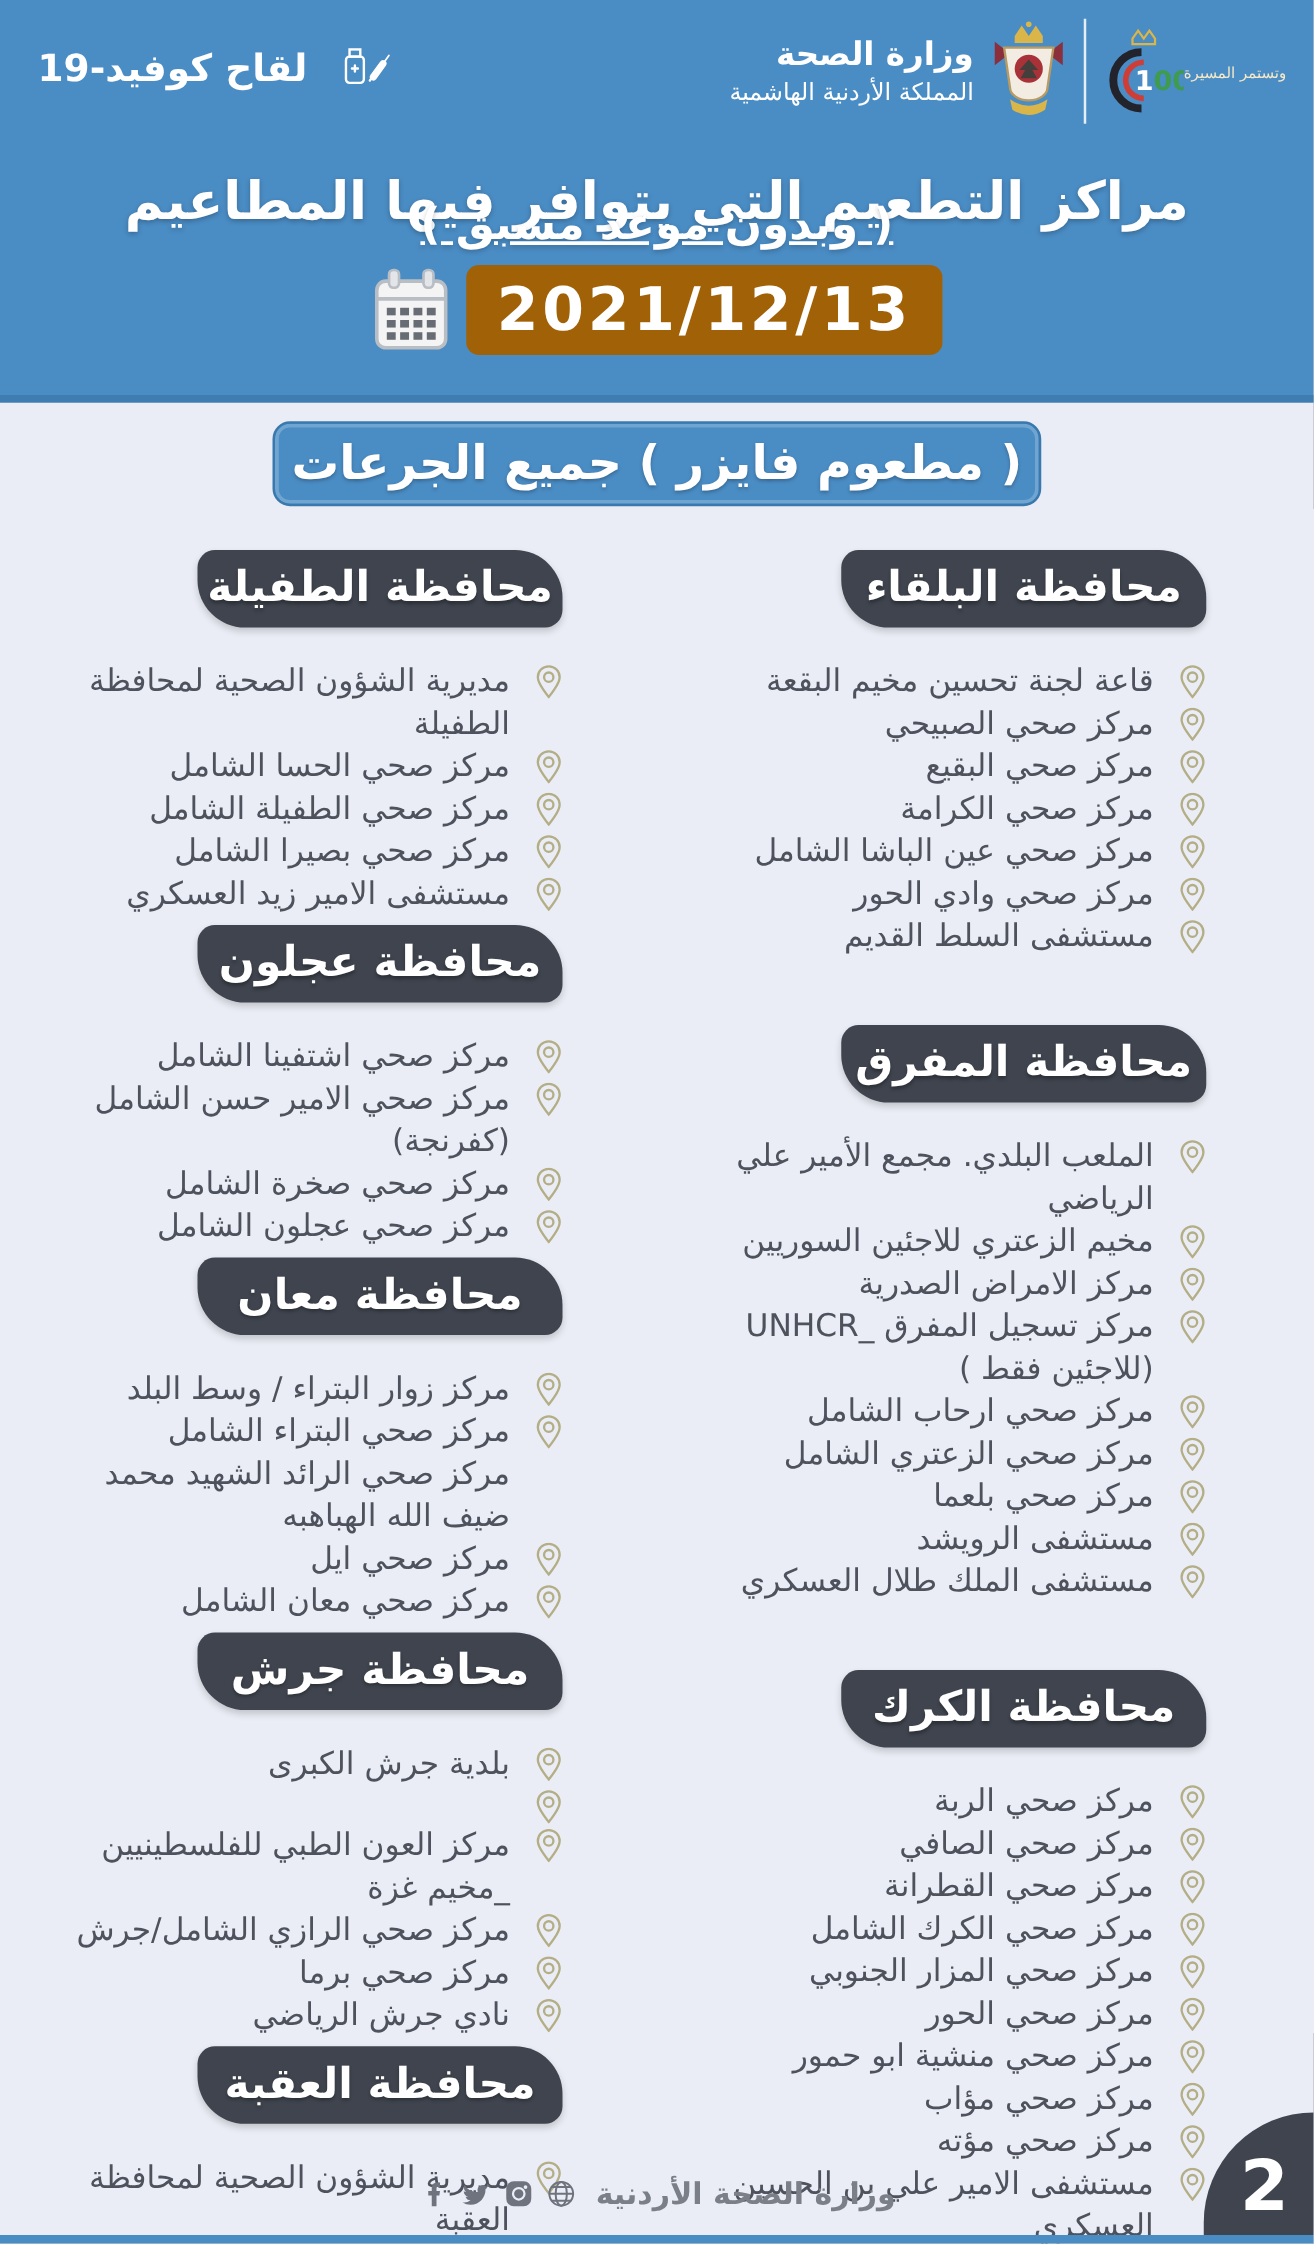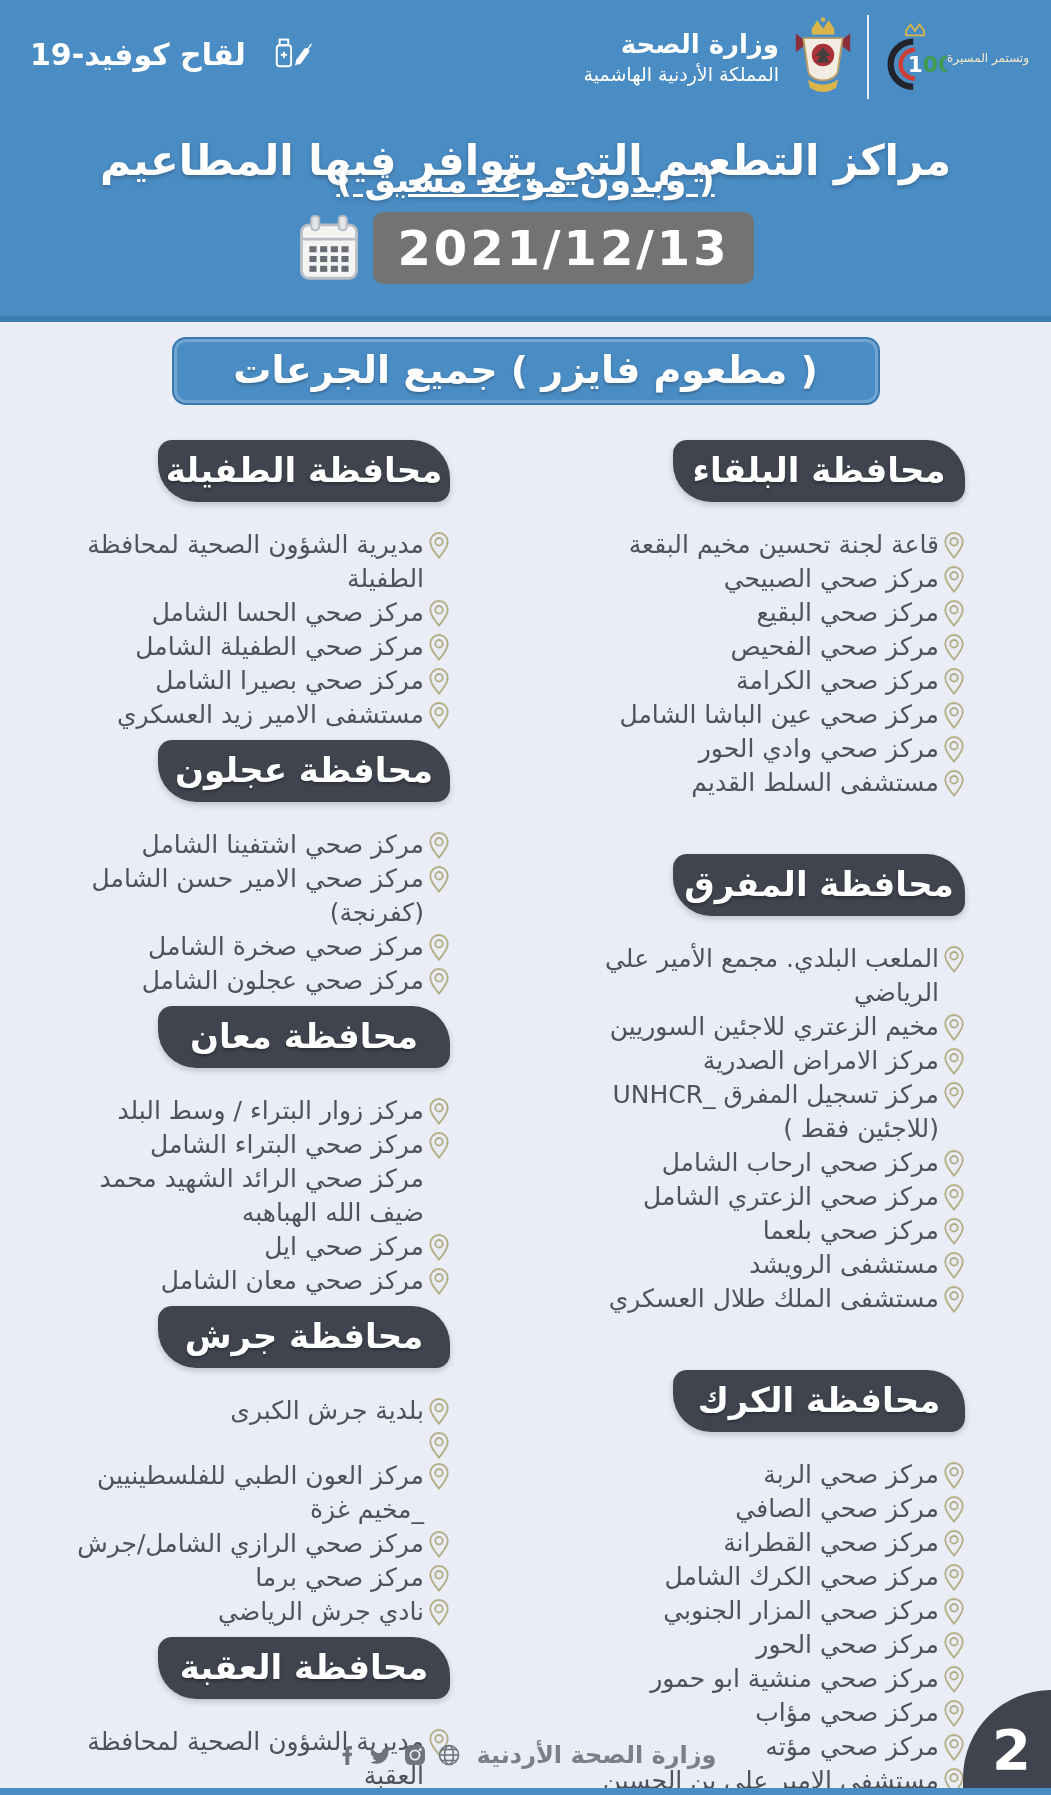--- a/index.html
+++ b/index.html
@@ -23,42 +23,42 @@
   .centenary { display:flex; flex-direction:row; align-items:center; color:#fff; }
   .centenary svg { width:64px; height:74px; }
   .centenary-caption { font-size:12px; margin-top:2px; color:#f6e9c8; }
   .h-title { position:absolute; top:92px; left:0; right:0; text-align:center; color:#fff;
              font-size:42px; font-weight:bold; text-shadow:0 2px 4px rgba(0,0,0,.25);margin-top:44px; }
   .h-sub { position:absolute; top:160px; left:0; right:0; text-align:center; color:#fff;
            font-size:35px; font-weight:bold; text-shadow:0 2px 4px rgba(0,0,0,.22);text-decoration:underline; }
   .date-row { position:absolute; top:210px; left:0; right:0; display:flex;
               justify-content:center; align-items:center; gap:12px; }
   .cal svg { width:64px; height:76px; display:block; }
-  .date-badge { background:#737373; color:#fff; font-size:48px; font-weight:bold;
+  .date-badge { background:#a16207; color:#fff; font-size:48px; font-weight:bold;
                 letter-spacing:3px; padding:8px 24px; border-radius:10px;
                 direction:ltr; font-family:"DejaVu Sans", sans-serif;text-align:center; }
 
   
-  .banner { width:708px; height:68px; margin:15px auto 0; background:#4a8cc4;
+  .banner { width:615px; height:68px; margin:15px auto 0; background:#4a8cc4;
             border:2px solid #3a79ae; box-shadow:inset 0 0 0 3px rgba(255,255,255,.22);
             border-radius:14px; color:#fff; font-size:38px; font-weight:bold;
             text-align:center; line-height:62px; direction:rtl;
             text-shadow:0 2px 3px rgba(0,0,0,.25); }
 
   
   .cols { display:flex; gap:125px; padding:0 86px 0 60px; margin-top:35px; direction:rtl; }
   .col { width:390px; }
   .gov-section + .gov-section { margin-top:8px; }
   #col-right .gov-section + .gov-section { margin-top:54px; }
   .gov-badge { width:292px; height:62px; background:#3f444e; color:#fff;
                font-size:34px; font-weight:bold; text-align:center; line-height:60px;
                border-radius:14px 38px 14px 38px; box-shadow:0 3px 6px rgba(0,0,0,.18);
                text-shadow:0 2px 3px rgba(0,0,0,.3); }
   .center-list { list-style:none; margin:26px 0 0; }
-  .center-list li { display:flex; gap:4px; align-items:flex-start;
+  .center-list li { display:flex; gap:20px; align-items:flex-start;
                     color:#4d525c; font-size:25px; line-height:34px; }
   .pin { flex:0 0 22px; margin-top:4px; }
   .pin svg { width:22px; height:27px; display:block; }
   .pin-hidden { visibility:hidden; }
 
   
   .footer-inner { position:absolute; left:0; right:0; bottom:26px; display:flex;
                   justify-content:center; align-items:center; gap:16px; }
   .social { display:flex; gap:10px; align-items:center; }
   .social svg { width:24px; height:24px; display:block; }
@@ -176,29 +176,20 @@
               <span>مركز صحي الصبيحي</span>
             </li>
             <li>
               <span class="pin">
                 <svg viewBox="0 0 20 26">
                   <path d="M10 1 C5.2 1 1.6 4.8 1.6 9.4 C1.6 14.8 10 24.6 10 24.6 C10 24.6 18.4 14.8 18.4 9.4 C18.4 4.8 14.8 1 10 1 Z" fill="none" stroke="#b3ae86" stroke-width="1.8"></path>
                   <circle cx="10" cy="9.4" r="3.6" fill="none" stroke="#b3ae86" stroke-width="1.8"></circle>
                 </svg>
               </span>
               <span>مركز صحي البقيع</span>
-            </li>
-            <li>
-              <span class="pin">
-                <svg viewBox="0 0 20 26">
-                  <path d="M10 1 C5.2 1 1.6 4.8 1.6 9.4 C1.6 14.8 10 24.6 10 24.6 C10 24.6 18.4 14.8 18.4 9.4 C18.4 4.8 14.8 1 10 1 Z" fill="none" stroke="#b3ae86" stroke-width="1.8"></path>
-                  <circle cx="10" cy="9.4" r="3.6" fill="none" stroke="#b3ae86" stroke-width="1.8"></circle>
-                </svg>
-              </span>
-              <span>مركز صحي الفحيص</span>
             </li>
             <li>
               <span class="pin">
                 <svg viewBox="0 0 20 26">
                   <path d="M10 1 C5.2 1 1.6 4.8 1.6 9.4 C1.6 14.8 10 24.6 10 24.6 C10 24.6 18.4 14.8 18.4 9.4 C18.4 4.8 14.8 1 10 1 Z" fill="none" stroke="#b3ae86" stroke-width="1.8"></path>
                   <circle cx="10" cy="9.4" r="3.6" fill="none" stroke="#b3ae86" stroke-width="1.8"></circle>
                 </svg>
               </span>
               <span>مركز صحي الكرامة</span>
             </li>

